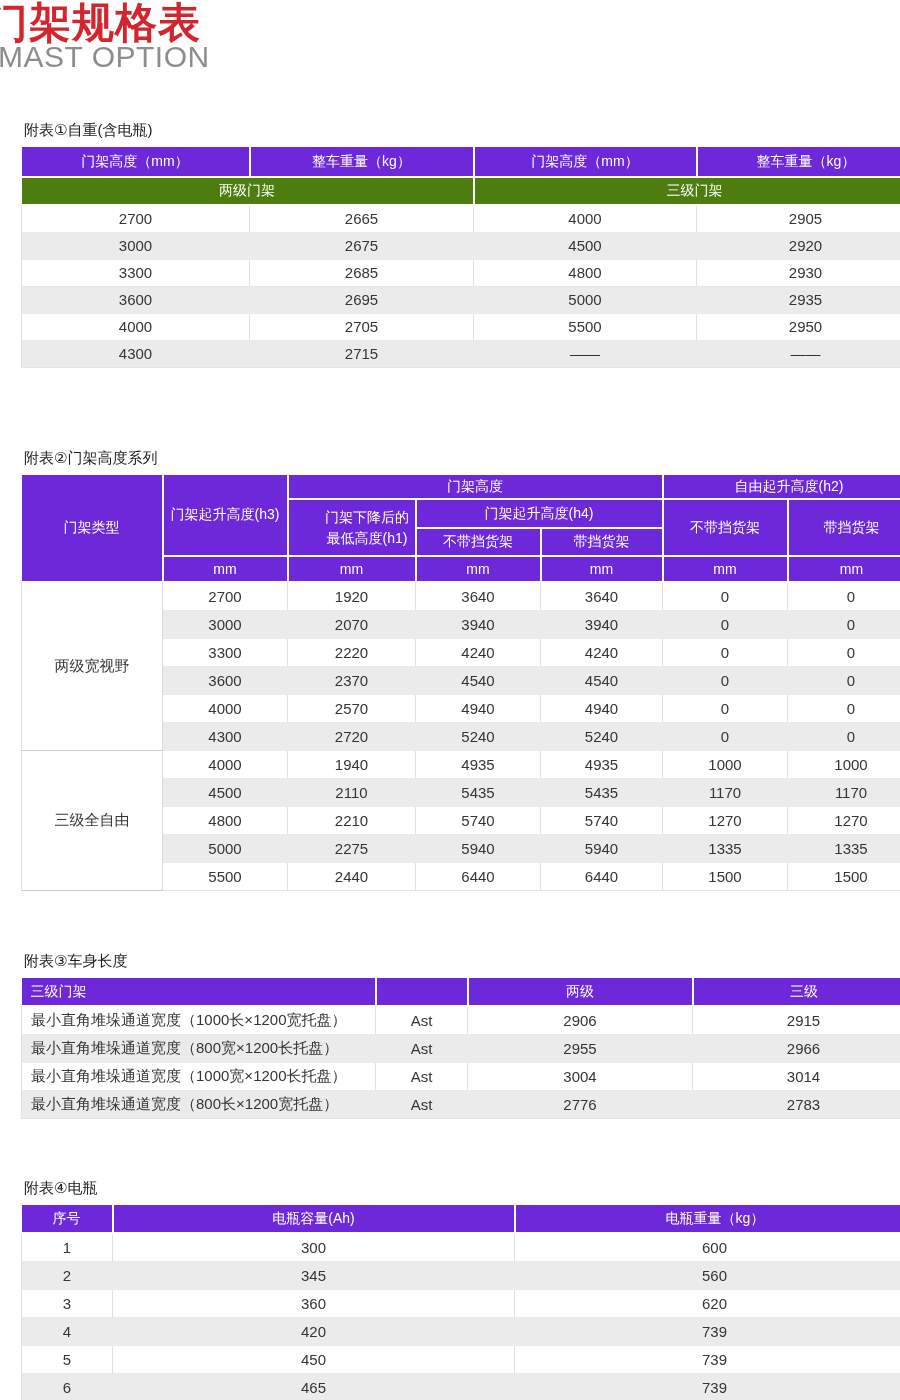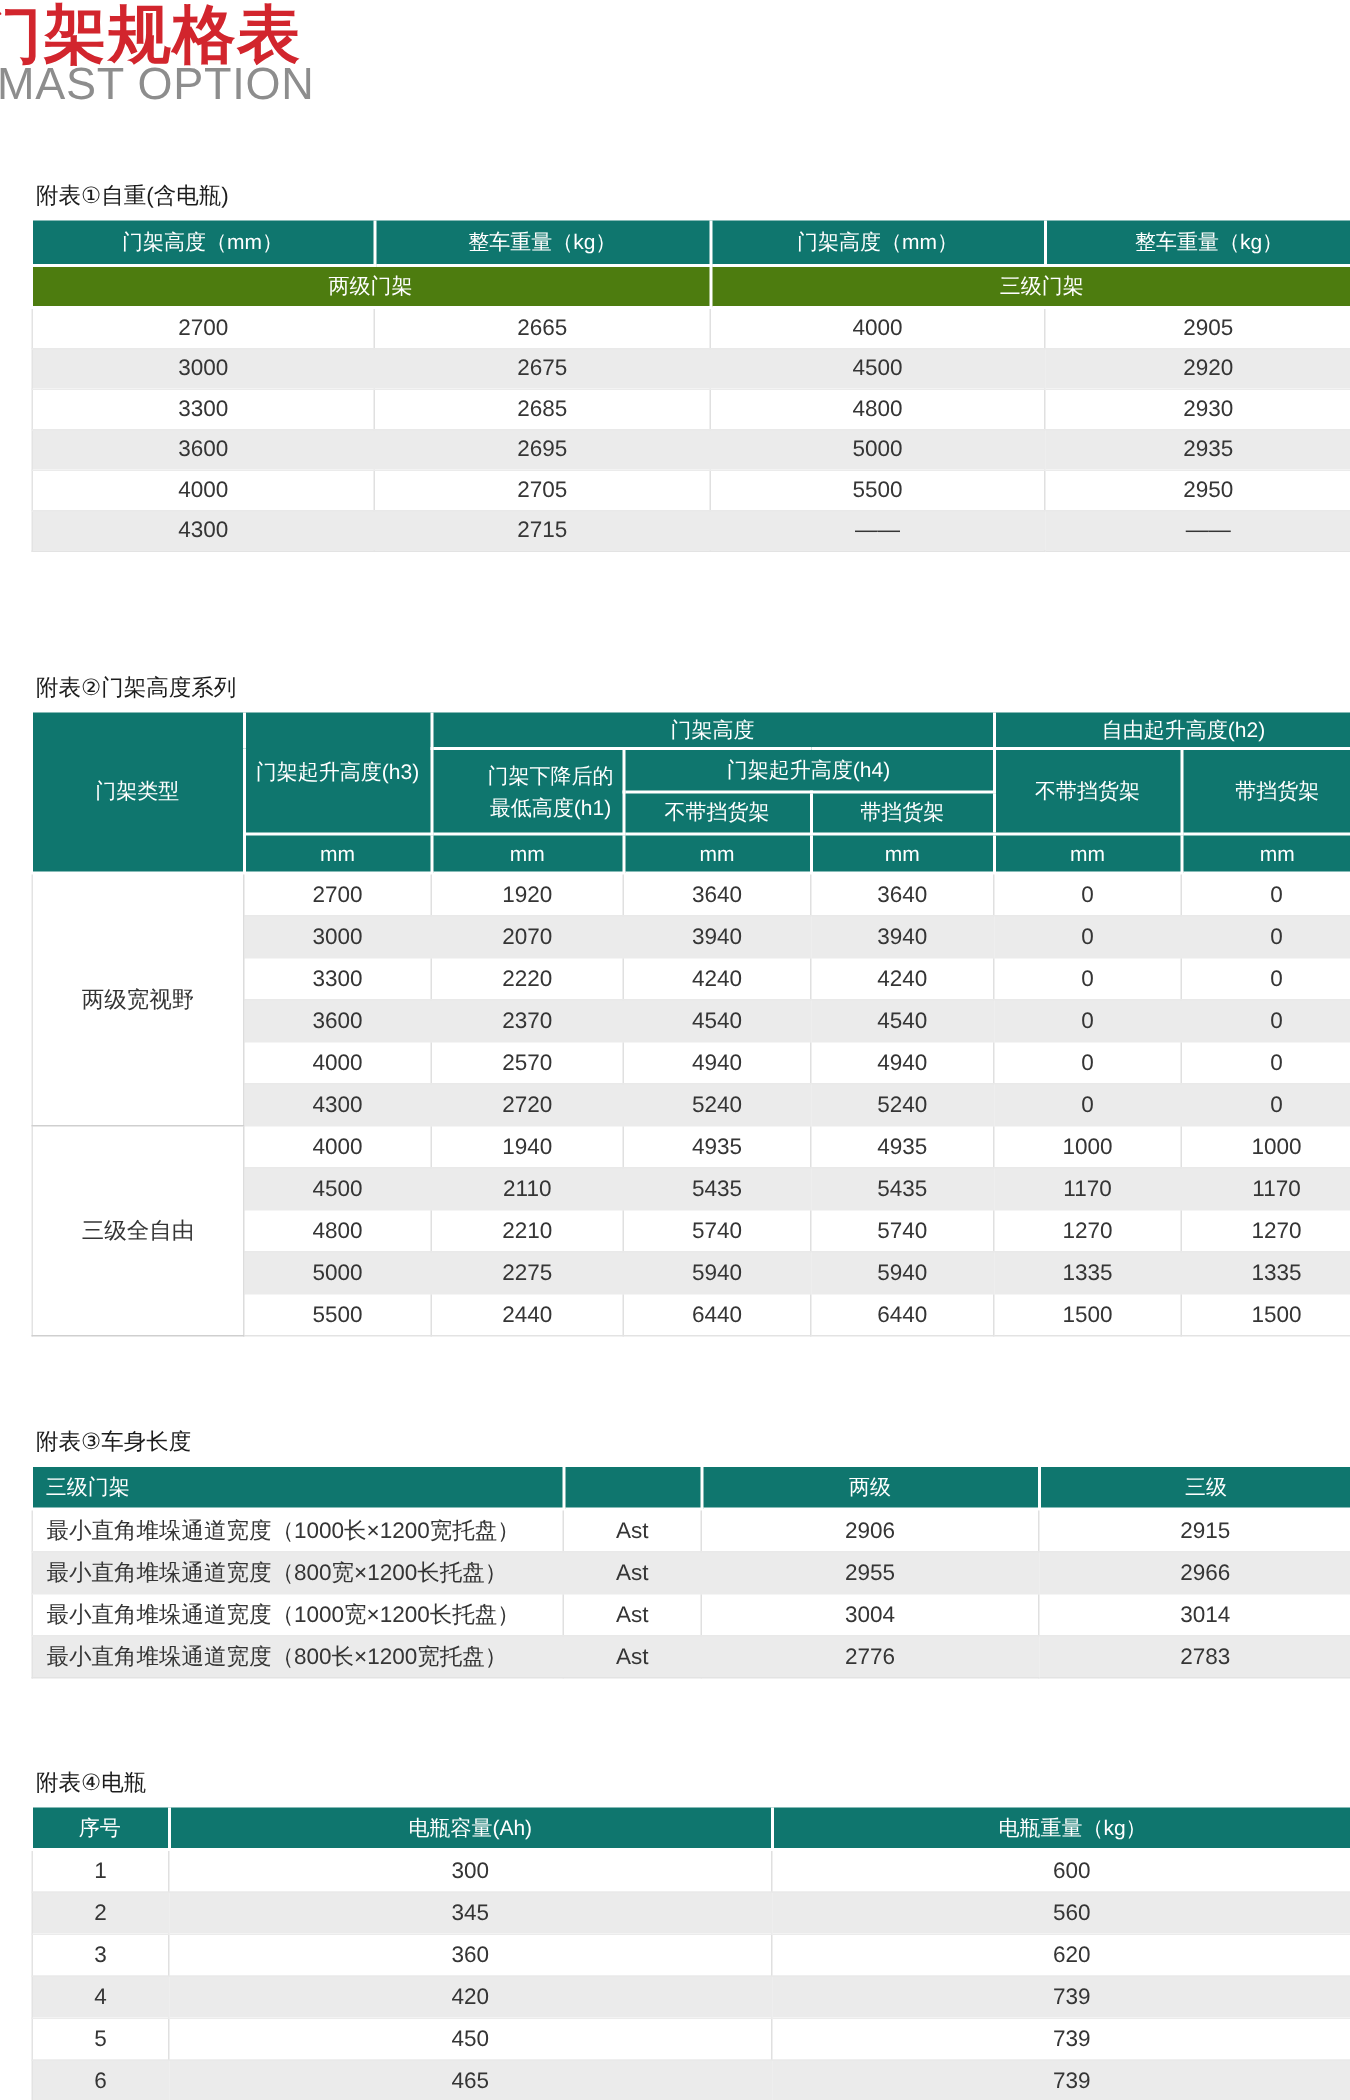--- a/index.html
+++ b/index.html
@@ -19,21 +19,21 @@
     margin:-4px 0 0 -2px; font-size:30px; line-height:1.0;
     color:#8d8d8d; letter-spacing:0.5px; white-space:nowrap;
   }
   
   .sec { position:absolute; left:21px; width:893px; }
   #sec1 { top:121px; } #sec2 { top:449px; } #sec3 { top:952px; } #sec4 { top:1179px; }
   .sec-label { margin:0 0 7px 3px; font-size:15px; font-weight:500; color:#1c1c1c; }
   
   table { width:893px; table-layout:fixed; border-collapse:collapse; }
   th {
-    background:#0f766e; color:#fff; font-weight:normal; font-size:14px;
+    background:#6d28d9; color:#fff; font-weight:normal; font-size:14px;
     text-align:center; padding:0; border-right:2px solid #fff; border-bottom:2px solid #fff;
   }
   th.edge { border-right:none; }
   th.subhead { background:#4d7c0f; }
   tbody td {
     font-size:15px; text-align:center; padding:0; height:27px; color:#353535;
     background:#fff; border-right:1px solid #e0e0e0; border-bottom:1px solid #e9e9e9;
   }
   tbody tr:nth-child(even) td { background:#ebebeb; border-right-color:#ebebeb; border-bottom-color:#ebebeb; }
   tbody td:first-child { border-left:1px solid #e3e3e3; }

